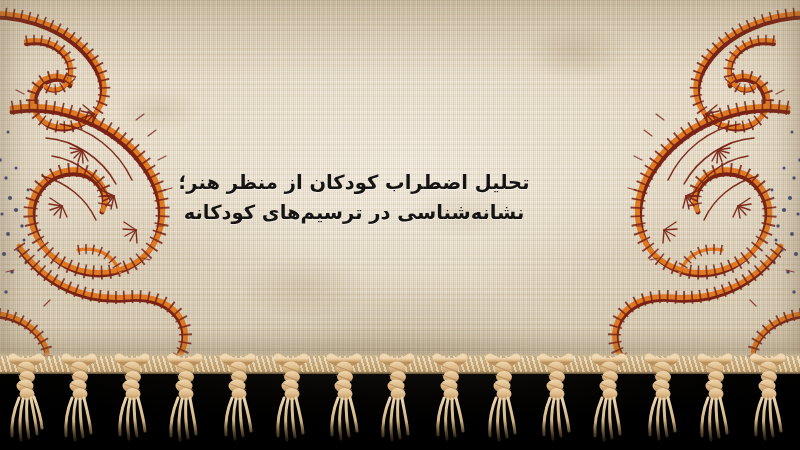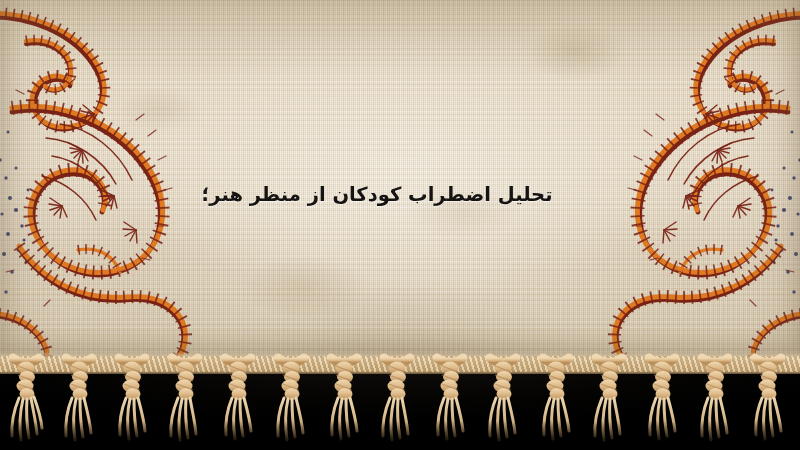--- a/index.html
+++ b/index.html
@@ -48,24 +48,23 @@
   }
 
   
   .emb { position:absolute; top:0; height:368px; width:270px; }
   .emb.left  { left:-14px; }
   .emb.right { right:-14px; transform:scaleX(-1); }
   .emb svg { width:100%; height:100%; display:block; }
 
   
   .title-block {
-    position:absolute; left:0; top:180px; width:708px;
+    position:absolute; left:0; top:168px; width:708px;
     text-align:center; direction:rtl;
     z-index:6;
-    margin-left:23px;
   }
   .title-line {
     font-family:"DejaVu Sans", sans-serif;
     font-size:19.5px; line-height:30px; font-weight:700;
     color:#161412; letter-spacing:0px;
     text-shadow:0 1px 0 rgba(255,255,255,.45);
     white-space:nowrap;
   }
 
   
@@ -365,20 +364,21 @@
             <path d="M 64 300 L 58 306"></path>
         </g>
       </g>
     </svg>
   </div>
 
   <div class="vignette"></div>
 
   <div class="title-block">
     <div class="title-line">تحلیل اضطراب کودکان از منظر هنر؛</div>
+    <div class="title-line">نشانه‌شناسی در ترسیم‌های کودکانه</div>
   </div>
 
   <div class="blackzone"></div>
   <div class="selvage"></div>
   <div class="selvage-twist"></div>
 
   <div class="fringe">
     <svg viewBox="0 0 800 98" preserveAspectRatio="none" aria-hidden="true">
       <defs>
         <linearGradient id="cord" x1="0" y1="0" x2="0" y2="1">

